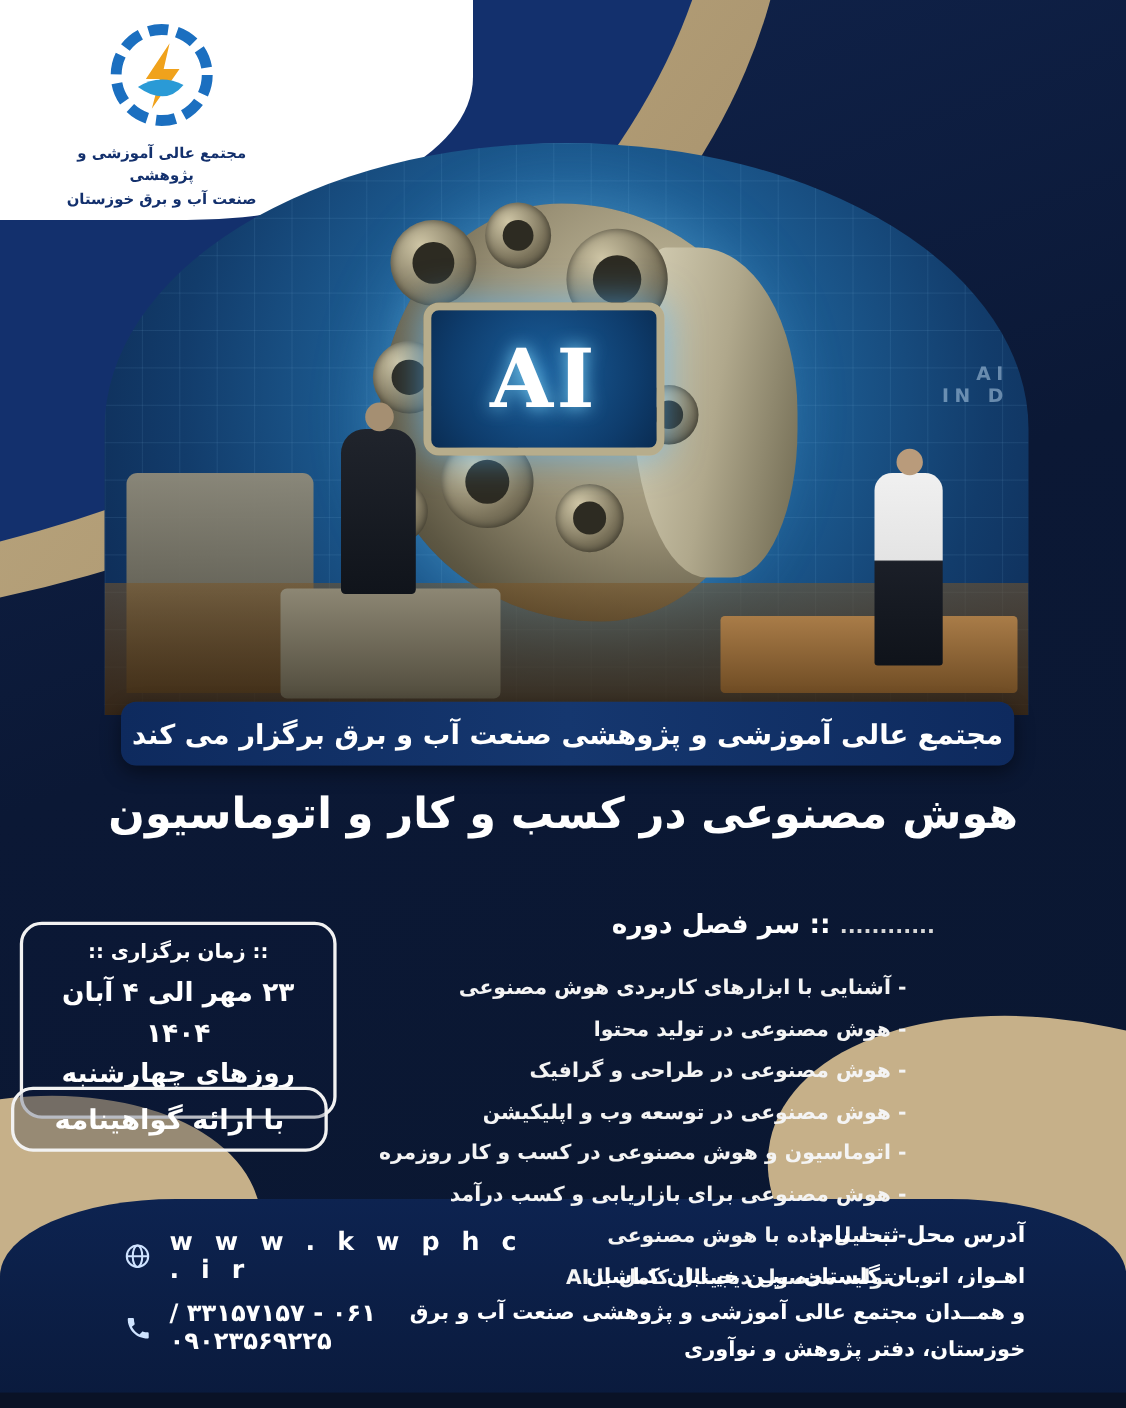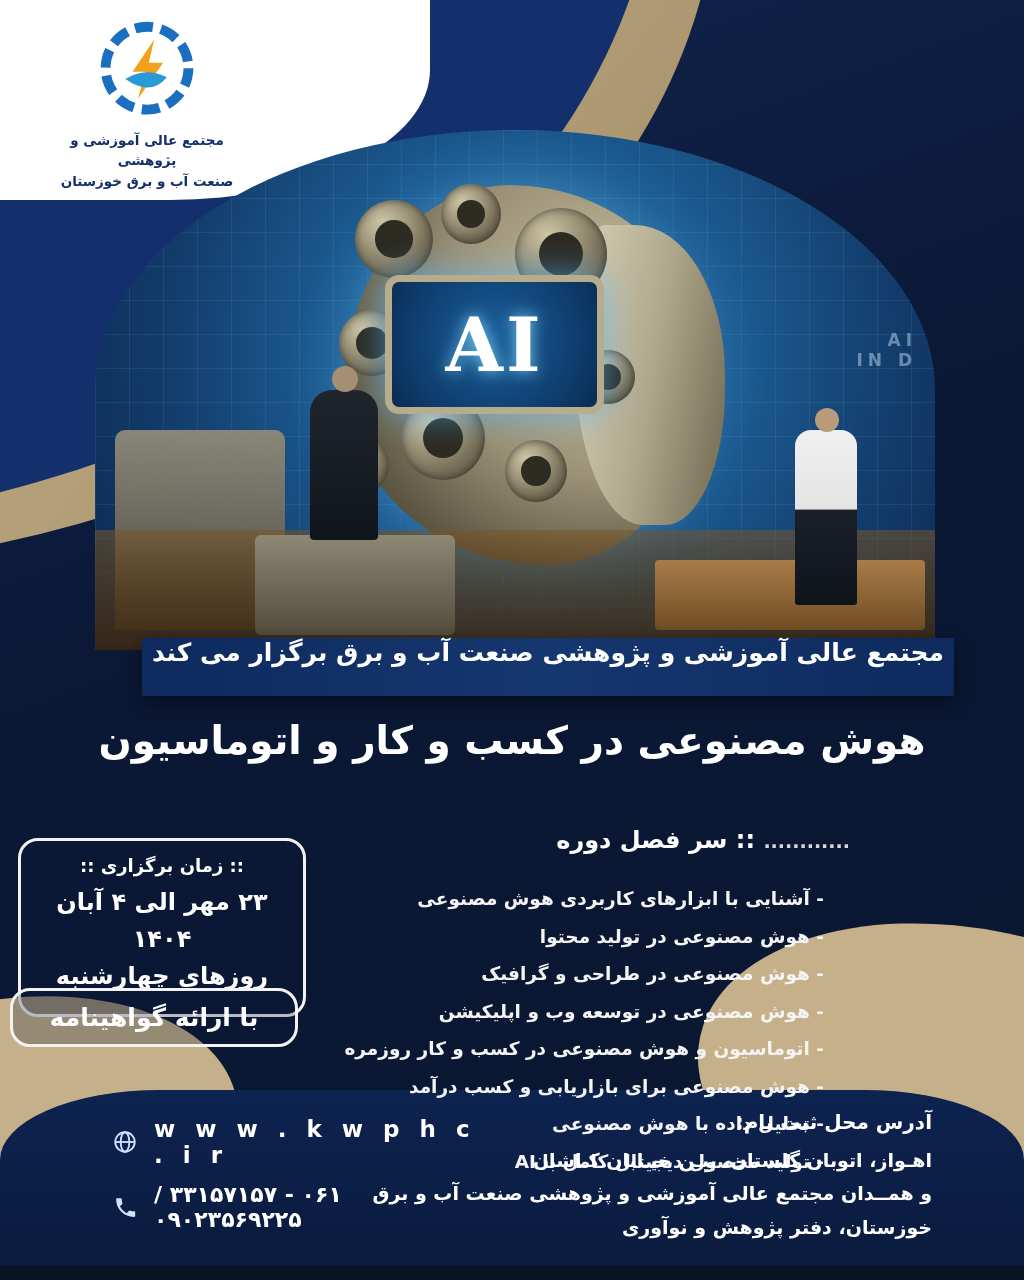--- a/index.html
+++ b/index.html
@@ -285,27 +285,27 @@
     font-weight: bold;
   }
 
   
   .banner {
     position: absolute;
     top: 638px;
     left: 110px;
     width: 812px;
     height: 58px;
-    border-radius: 2px;
+    border-radius: 14px;
     background: linear-gradient(90deg, #0e2a5e 0%, #15376f 50%, #0e2a5e 100%);
     box-shadow: 0 6px 18px rgba(0,0,0,.45);
     display: flex;
+    align-items: center;
     justify-content: center;
     z-index: 6;
-    margin-left: 32px;
   }
   .banner span {
     font-size: 25px;
     font-weight: bold;
     color: #ffffff;
     letter-spacing: .3px;
   }
 
   
   .main-title {

